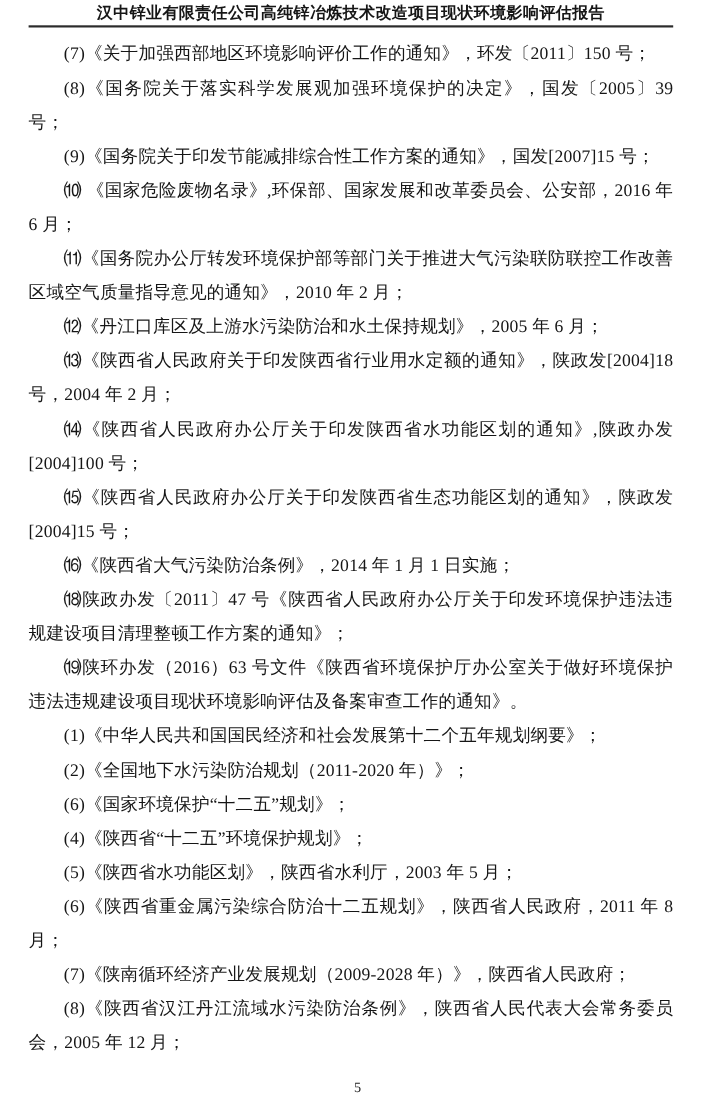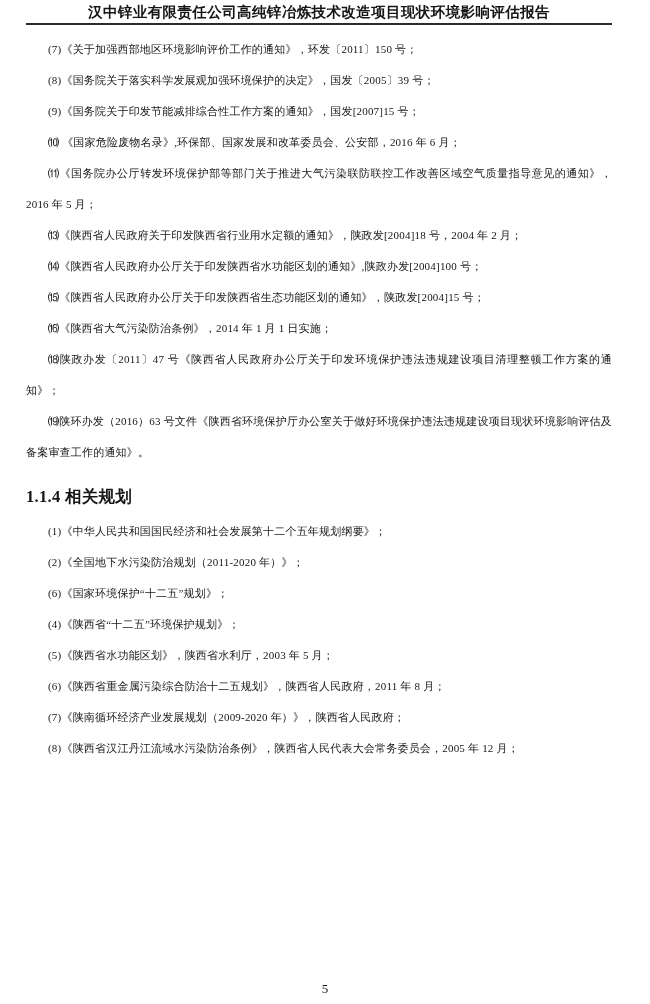--- a/index.html
+++ b/index.html
@@ -26,21 +26,21 @@
   }
   .header-rule {
     margin-top: 2px;
     border: none;
     border-bottom: 2px solid #2b2b2b;
     height: 0;
   }
   main { margin-top: 9px; }
   p.li {
     margin: 0;
-    font-size: 11px;
+    font-size: 16px;
     line-height: 31px;
     text-align: justify;
     text-indent: 2em;
     letter-spacing: 0.2px;
   }
   .section-heading {
     margin: 14px 0 4px 0;
     font-size: 16.5px;
     font-weight: bold;
     line-height: 30px;
@@ -64,39 +64,39 @@
     <div class="header-title">汉中锌业有限责任公司高纯锌冶炼技术改造项目现状环境影响评估报告</div>
     <div class="header-rule"></div>
   </header>
 
   <main>
     <div id="legal-list">
         <p class="li">(7)《关于加强西部地区环境影响评价工作的通知》，环发〔2011〕150 号；</p>
         <p class="li">(8)《国务院关于落实科学发展观加强环境保护的决定》，国发〔2005〕39 号；</p>
         <p class="li">(9)《国务院关于印发节能减排综合性工作方案的通知》，国发[2007]15 号；</p>
         <p class="li">⑽ 《国家危险废物名录》,环保部、国家发展和改革委员会、公安部，2016 年 6 月；</p>
-        <p class="li">⑾《国务院办公厅转发环境保护部等部门关于推进大气污染联防联控工作改善区域空气质量指导意见的通知》，2016 年 5 月；</p>
+        <p class="li">⑾《国务院办公厅转发环境保护部等部门关于推进大气污染联防联控工作改善区域空气质量指导意见的通知》，2010 年 2 月；</p>
+        <p class="li">⑿《丹江口库区及上游水污染防治和水土保持规划》，2005 年 6 月；</p>
         <p class="li">⒀《陕西省人民政府关于印发陕西省行业用水定额的通知》，陕政发[2004]18 号，2004 年 2 月；</p>
         <p class="li">⒁《陕西省人民政府办公厅关于印发陕西省水功能区划的通知》,陕政办发[2004]100 号；</p>
         <p class="li">⒂《陕西省人民政府办公厅关于印发陕西省生态功能区划的通知》，陕政发[2004]15 号；</p>
         <p class="li">⒃《陕西省大气污染防治条例》，2014 年 1 月 1 日实施；</p>
         <p class="li">⒅陕政办发〔2011〕47 号《陕西省人民政府办公厅关于印发环境保护违法违规建设项目清理整顿工作方案的通知》；</p>
         <p class="li">⒆陕环办发（2016）63 号文件《陕西省环境保护厅办公室关于做好环境保护违法违规建设项目现状环境影响评估及备案审查工作的通知》。</p>
       </div>
 
-    <h2 class="section-heading">1.1.4 相关规划</h2>
 
     <div id="plans-list">
         <p class="li">(1)《中华人民共和国国民经济和社会发展第十二个五年规划纲要》；</p>
         <p class="li">(2)《全国地下水污染防治规划（2011-2020 年）》；</p>
         <p class="li">(6)《国家环境保护“十二五”规划》；</p>
         <p class="li">(4)《陕西省“十二五”环境保护规划》；</p>
         <p class="li">(5)《陕西省水功能区划》，陕西省水利厅，2003 年 5 月；</p>
         <p class="li">(6)《陕西省重金属污染综合防治十二五规划》，陕西省人民政府，2011 年 8 月；</p>
-        <p class="li">(7)《陕南循环经济产业发展规划（2009-2020 年）》，陕西省人民政府；</p>
+        <p class="li">(7)《陕南循环经济产业发展规划（2009-2028 年）》，陕西省人民政府；</p>
         <p class="li">(8)《陕西省汉江丹江流域水污染防治条例》，陕西省人民代表大会常务委员会，2005 年 12 月；</p>
       </div>
   </main>
 
   <footer>
     <div class="page-number">5</div>
   </footer>
 </div>
 
 </body></html>

